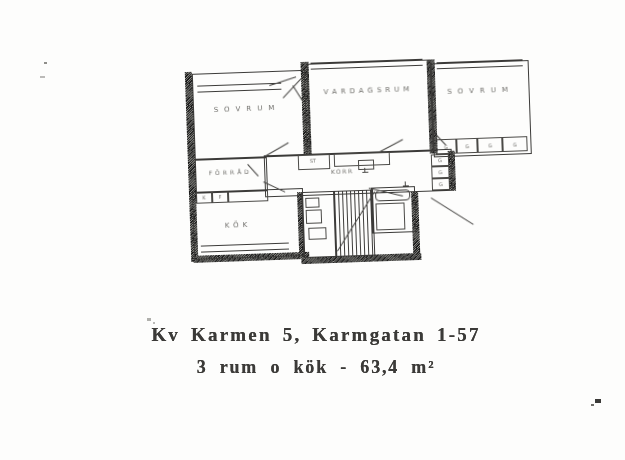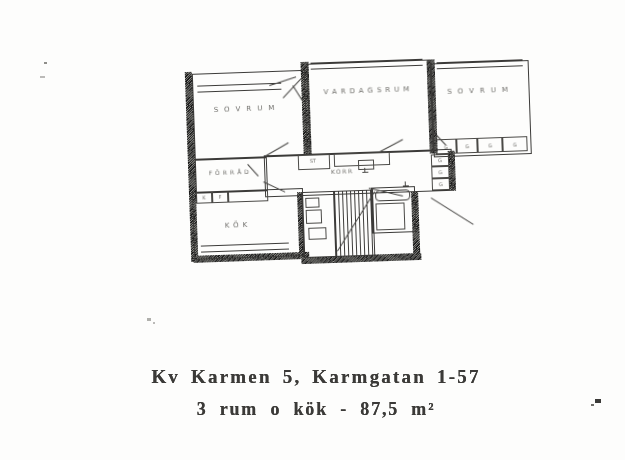--- a/index.html
+++ b/index.html
@@ -26,21 +26,21 @@
   .cell{border:1px solid #4a4946;display:flex;align-items:center;justify-content:center;
         color:#6e6d69;font-family:"DejaVu Sans",sans-serif;font-size:5px;}
   .stairs{background:repeating-linear-gradient(90deg,#3d3c3a 0 1px,transparent 1px 4px);
           border:1px solid #3b3a38;}
   .tub{border:1px solid #3b3a38;border-radius:4px;}
   .tick{width:6px;height:1px;background:#4a4946;}
   .tick::before{content:"";position:absolute;left:2px;top:-4px;width:1px;height:4px;background:#4a4946;}
   
   .caption{position:absolute;left:10px;top:324px;width:612px;text-align:center;
            font-family:"Liberation Serif",serif;font-weight:bold;color:#3b3a38;
-           text-shadow:0 0 0.5px #56544f;margin-top:42px;}
+           text-shadow:0 0 0.5px #56544f;}
   .cap1{font-size:19px;letter-spacing:2.2px;word-spacing:4px;}
   .cap2{font-size:18px;letter-spacing:1.8px;word-spacing:6px;margin-top:11px;}
   .speck{position:absolute;background:#8f8e8a;}
 </style>
 </head>
 <body>
 
 <div>
 
   <div class="plan">
@@ -138,21 +138,21 @@
     <div class="abs diag" style="left:62px;top:104px;width:16px;transform:rotate(50deg);"></div>
     <div class="abs diag" style="left:86px;top:26px;width:28px;transform:rotate(-16deg);"></div>
     <div class="abs diag" style="left:110px;top:27px;width:18px;transform:rotate(60deg);"></div>
     <div class="abs diag" style="left:99px;top:39px;width:35px;transform:rotate(-45deg);"></div>
     <div class="abs diag" style="left:182px;top:132px;width:35px;transform:rotate(15deg);"></div>
     <div class="abs diag" style="left:244px;top:144px;width:50px;transform:rotate(34deg);"></div>
   </div>
 
   <div class="caption">
     <div class="cap1">Kv Karmen 5, Karmgatan 1-57</div>
-    <div class="cap2">3 rum o kök - 87,5 m²</div>
+    <div class="cap2">3 rum o kök - 63,4 m²</div>
   </div>
 
   <div class="speck" style="left:44px;top:62px;width:3px;height:2px;"></div>
   <div class="speck" style="left:40px;top:76px;width:5px;height:2px;opacity:.6;"></div>
   <div class="speck" style="left:595px;top:399px;width:6px;height:4px;background:#3b3a38;"></div>
   <div class="speck" style="left:591px;top:404px;width:3px;height:2px;background:#6e6d69;"></div>
   <div class="speck" style="left:147px;top:318px;width:4px;height:3px;opacity:.7;"></div>
   <div class="speck" style="left:153px;top:322px;width:2px;height:2px;opacity:.6;"></div>
 
 </div>

